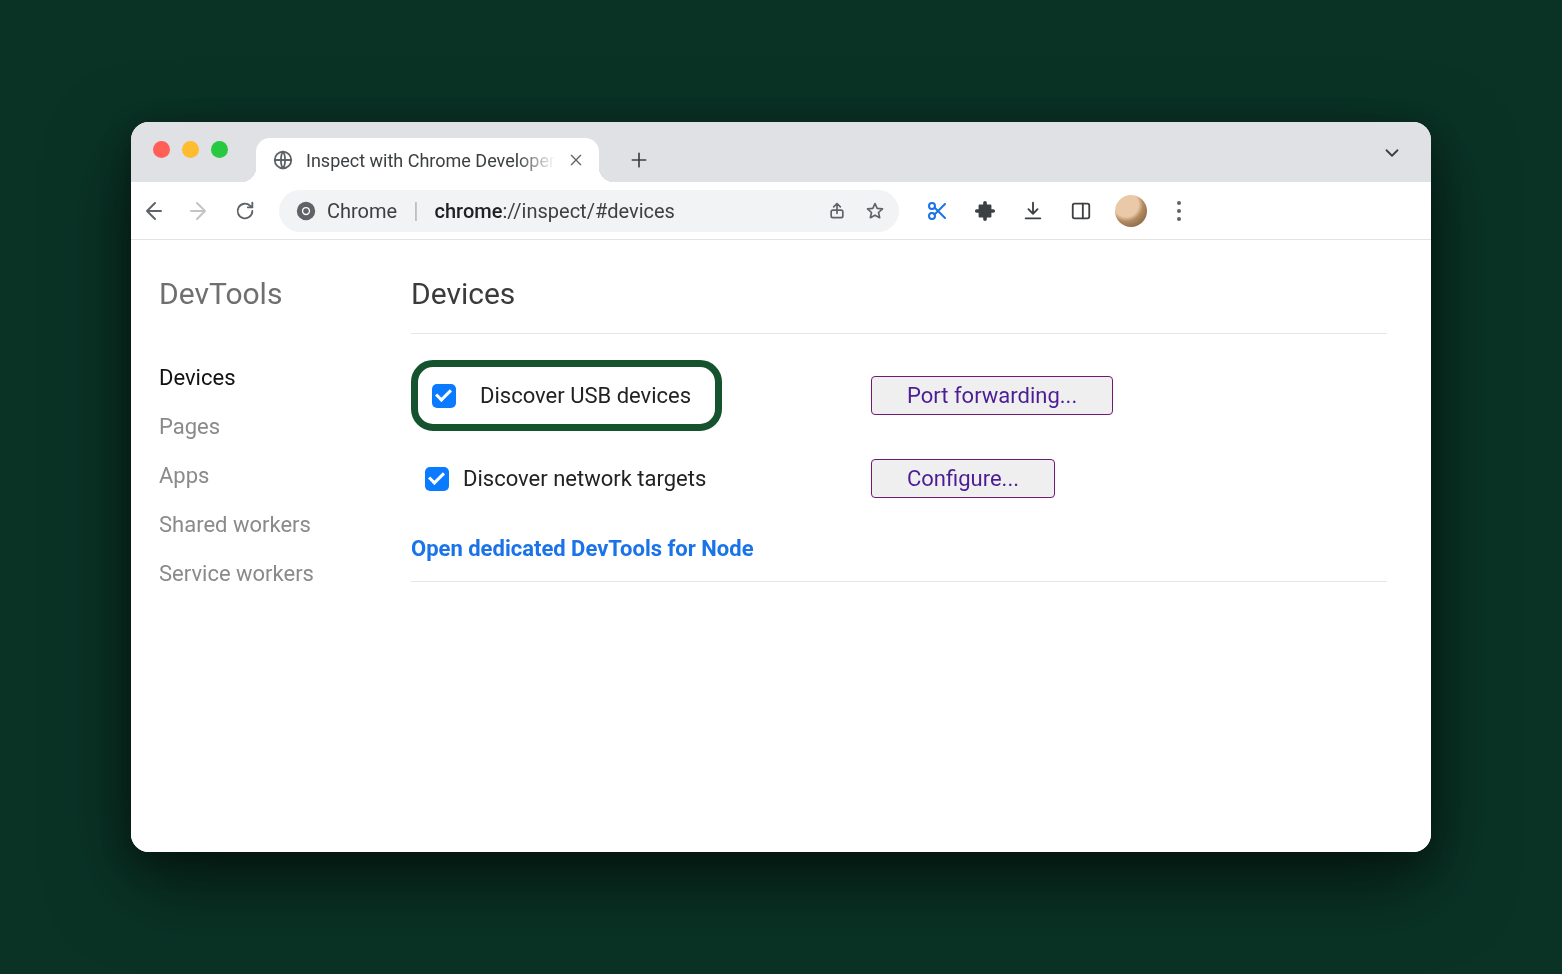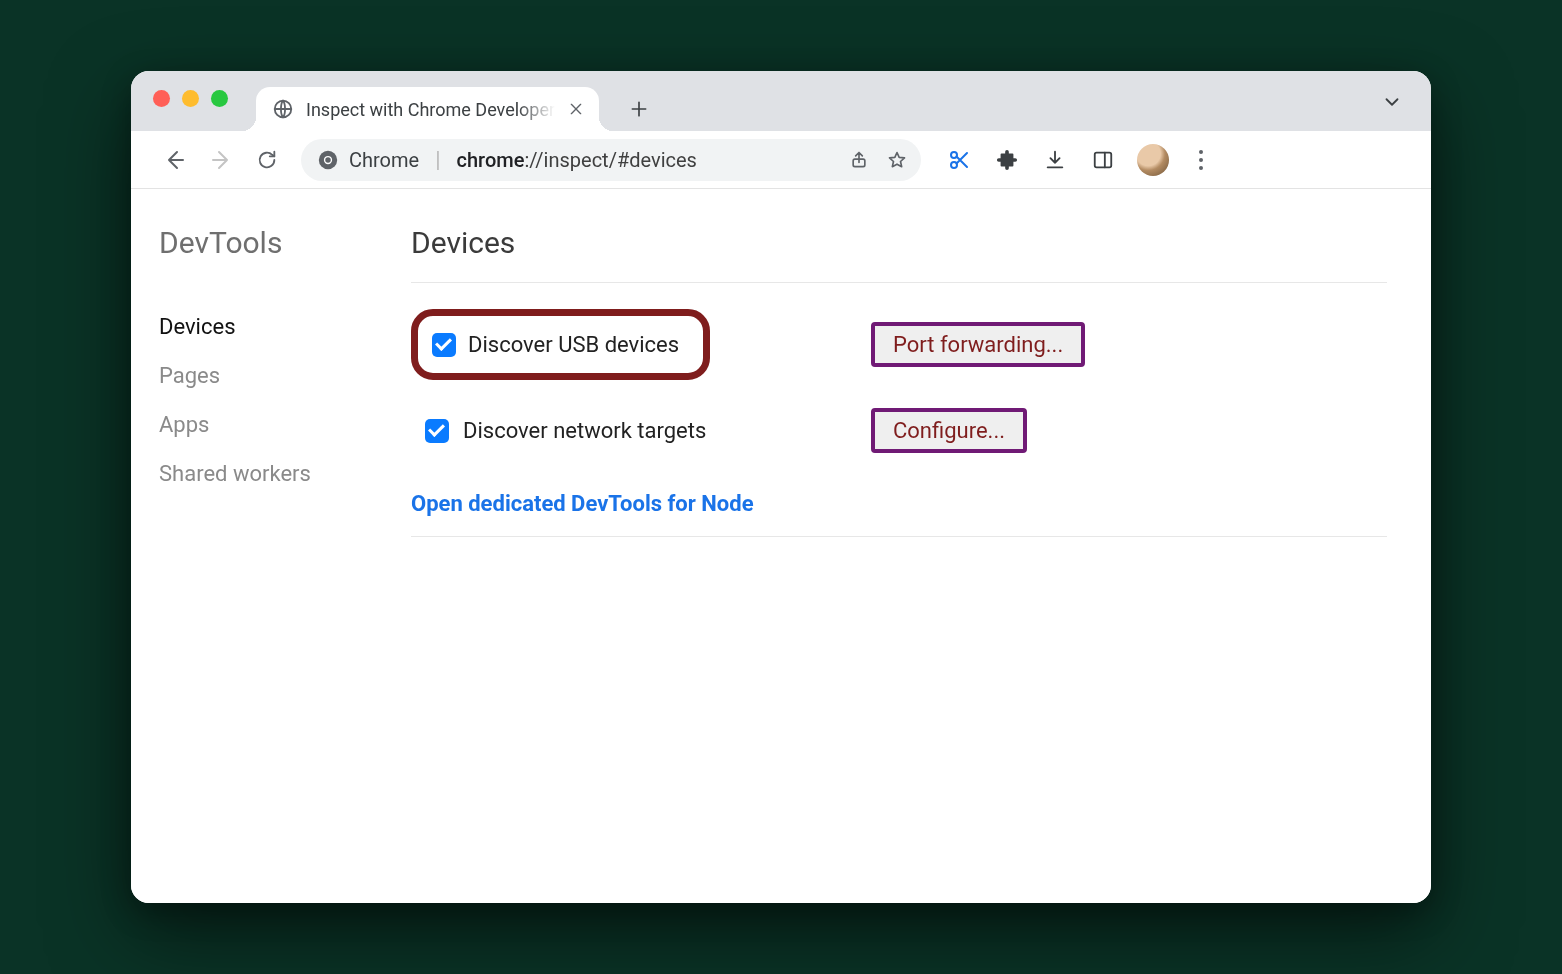--- a/index.html
+++ b/index.html
@@ -7,21 +7,21 @@
     background: #0a3326;
     font-family: -apple-system, BlinkMacSystemFont, "Segoe UI", Roboto, Arial, sans-serif;
     width: 1562px;
     height: 974px;
     display: flex;
     align-items: center;
     justify-content: center;
   }
   .window {
     width: 1300px;
-    height: 832px;
+    height: 730px;
     background: #fff;
     border-radius: 18px;
     box-shadow: 0 30px 80px rgba(0,0,0,0.55), 0 8px 30px rgba(0,0,0,0.3);
     overflow: hidden;
     display: flex;
     flex-direction: column;
     position: relative;
   }
   
   .tabbar {
@@ -85,21 +85,21 @@
   .chevron-down {
     position:absolute; right:28px; top:20px; color:#3c4043; cursor:pointer;
   }
   
   .toolbar {
     height: 58px;
     background: #fff;
     border-bottom: 1px solid #e3e3e3;
     display: flex;
     align-items: center;
-    padding: 0 24px;
+    padding: 0 2px;
     gap: 6px;
   }
   .nav-btn {
     width: 40px; height: 40px; display:flex;align-items:center;justify-content:center;color:#5f6368;cursor:pointer;border-radius:50%;
   }
   .nav-btn.disabled{color:#c4c4c4;}
   .omnibox {
     flex: 0 0 620px;
     height: 42px;
     background: #f1f3f4;
@@ -130,22 +130,22 @@
   .side-item{font-size:22px;color:#8a8a8a;padding:12px 0;cursor:pointer;}
   .side-item.active{color:#111;font-weight:400;}
   .main{flex:1;padding:36px 44px 0 30px;}
   .main h2{font-size:30px;color:#3b3b3b;font-weight:400;margin-bottom:22px;}
   .hr{height:1px;background:#e7e7e7;margin-bottom:26px;}
   .row{display:flex;align-items:center;gap:40px;margin-bottom:28px;}
   .checkbox-wrap{display:flex;align-items:center;gap:14px;}
   .cb{appearance:none;width:24px;height:24px;border-radius:5px;background:#0a7bff;position:relative;cursor:pointer;}
   .cb::after{content:"";position:absolute;left:7px;top:2px;width:6px;height:12px;border:solid #fff;border-width:0 3px 3px 0;transform:rotate(45deg);}
   .cb-label{font-size:22px;color:#222;}
-  .highlight-box{border:7px solid #7f1d1d;border-radius:22px;padding:16px 24px 16px 14px;display:inline-flex;align-items:center;gap:12px;}
-  .config-btn{font-family:inherit;font-size:22px;color:#7f1d1d;background:#efefef;border:4px solid #701a75;border-radius:4px;padding:6px 18px;cursor:pointer;min-width:190px;text-align:center;}
+  .highlight-box{border:7px solid #14532d;border-radius:22px;padding:16px 24px 16px 14px;display:inline-flex;align-items:center;gap:24px;}
+  .config-btn{font-family:inherit;font-size:22px;color:#4c1d95;background:#efefef;border:1px solid #701a75;border-radius:4px;padding:6px 35px;cursor:pointer;min-width:190px;text-align:center;}
   .left-col{width:420px;}
   .link-row{padding:10px 0 20px 0;font-weight:bold;}
   .link{color:#1a73e8;font-size:22px;cursor:pointer;}
   
   svg{display:block;}
   .stroke{fill:none;stroke:currentColor;stroke-width:2;stroke-linecap:round;stroke-linejoin:round;}
 </style>
 </head>
 <body>
 
@@ -264,20 +264,21 @@
   </div>
 
   <div class="content">
     <div class="sidebar">
 
       <h1>DevTools</h1>
       <div class="side-item active">Devices</div>
       <div class="side-item">Pages</div>
       <div class="side-item">Apps</div>
       <div class="side-item">Shared workers</div>
+      <div class="side-item">Service workers</div>
     </div>
 
     <div class="main">
       <h2>Devices</h2>
       <div class="hr"></div>
 
       <div class="row">
         <div class="left-col">
           <div class="highlight-box">
             <input type="checkbox" class="cb" checked="" style="">

